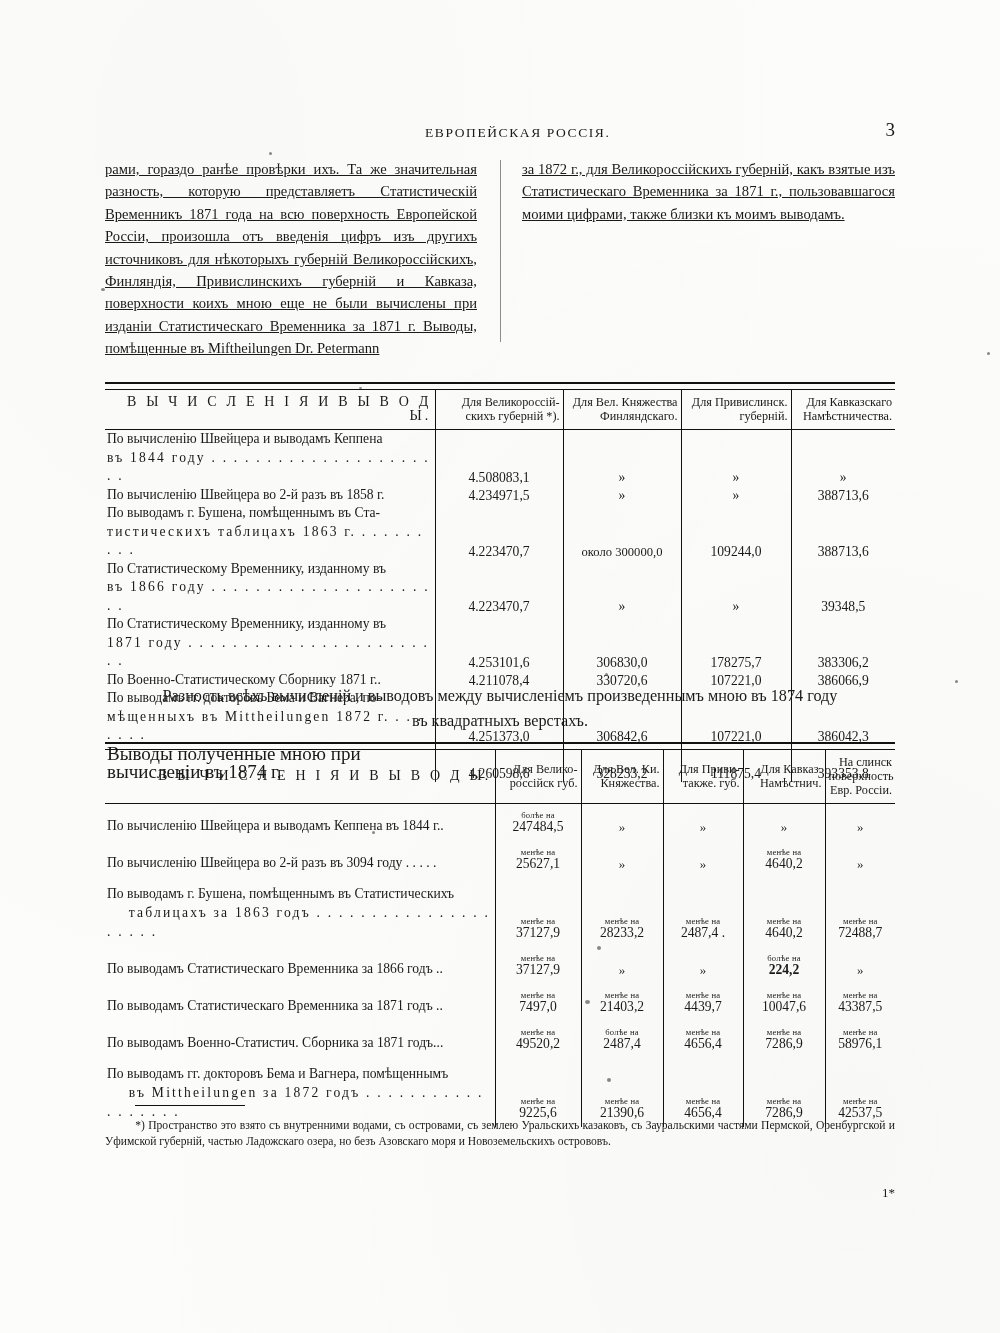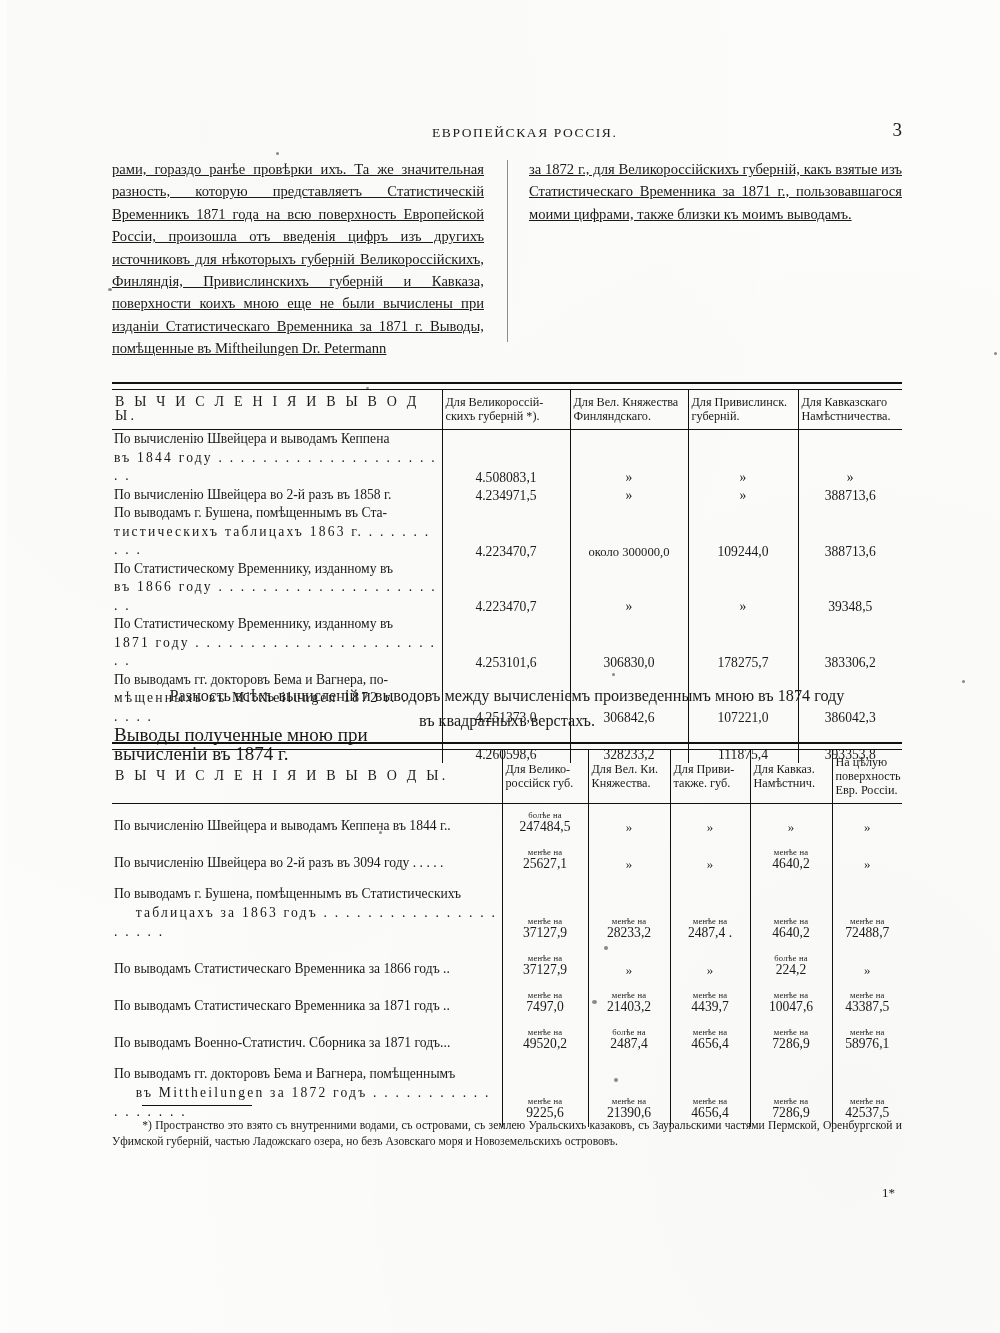--- a/index.html
+++ b/index.html
@@ -11,21 +11,20 @@
     position:relative;
     overflow:hidden;
   }
   
   .page {
     position:absolute; inset:0;
     background:
       radial-gradient(ellipse at 20% 10%, rgba(0,0,0,0.012), rgba(0,0,0,0) 60%),
       radial-gradient(ellipse at 85% 85%, rgba(0,0,0,0.015), rgba(0,0,0,0) 65%),
       #fcfcfa;
-    margin-left: 7px;
   }
 
   
   .runhead {
     position:absolute; left:105px; top:125px; width:790px;
     height:20px;
   }
   .runhead .title {
     position:absolute; left:320px; top:0;
     font-size:13.5px; letter-spacing:1.6px;
@@ -74,21 +73,21 @@
   .dblrule {
     height:5px;
     border-top:2.6px solid #111;
     border-bottom:1.1px solid #111;
   }
   .singlerule { height:0; border-top:1.6px solid #111; }
 
   table.doc th {
     font-weight:400;
     vertical-align:middle;
-    text-align:left;
+    text-align:right;
     padding:5px 3px 6px;
     font-size:12.2px;
     line-height:14px;
     border-left:1px solid #111;
   }
   table.doc th.first { border-left:none; }
   table.doc th.wide {
     letter-spacing:3.2px;
     font-size:14px;
   }
@@ -271,20 +270,27 @@
             <td class="num"></td>
         </tr>
         <tr class="r">
           <td class="label leader">1871 году . . . . . . . . . . . . . . . . . . . . . . . .</td>
           <td class="num">4.253101,6</td>
           <td class="num">306830,0</td>
           <td class="num">178275,7</td>
           <td class="num">383306,2</td>
         </tr>
 
+        <tr class="r">
+          <td class="label">По Военно-Статистическому Сборнику 1871 г..</td>
+          <td class="num">4.211078,4</td>
+          <td class="num">330720,6</td>
+          <td class="num">107221,0</td>
+          <td class="num">386066,9</td>
+        </tr>
 
         <tr class="r" style="height:14px">
           <td class="label">По выводамъ гг. докторовъ Бема и Вагнера, по-</td>
           <td class="num"></td>
             <td class="num"></td>
             <td class="num"></td>
             <td class="num"></td>
         </tr>
         <tr class="r">
           <td class="label leader">мѣщенныхъ въ Mittheilungen 1872 г. . . . . . . .</td>
@@ -336,21 +342,21 @@
           </th>
           <th>
             <span>Для Приви-</span><br>
             <span>также. губ.</span>
           </th>
           <th>
             <span>Для Кавказ.</span><br>
             <span>Намѣстнич.</span>
           </th>
           <th>
-            <span>На цѣлую</span><br>
+            <span>На слинск</span><br>
             <span>поверхность</span><br>
             <span>Евр. Россіи.</span>
           </th>
         </tr>
       </thead>
     </table>
     <div class="singlerule"></div>
     <table class="doc" id="table2">
       <colgroup>
         <col style="width:390px">
@@ -452,21 +458,21 @@
           <td class="num">
             <span class="cmp blank">x</span>
             <span class="guil">»</span>
           </td>
           <td class="num">
             <span class="cmp blank">x</span>
             <span class="guil">»</span>
           </td>
           <td class="num">
             <span class="cmp">болѣе на</span>
-            <span style="font-weight:400">224,2</span>
+            <span style="font-weight:700">224,2</span>
           </td>
           <td class="num">
             <span class="cmp blank">x</span>
             <span class="guil">»</span>
           </td>
         </tr>
 
         <tr>
           <td class="label">
             <span>По выводамъ Статистическаго Временника за 1871 годъ ..</span>

